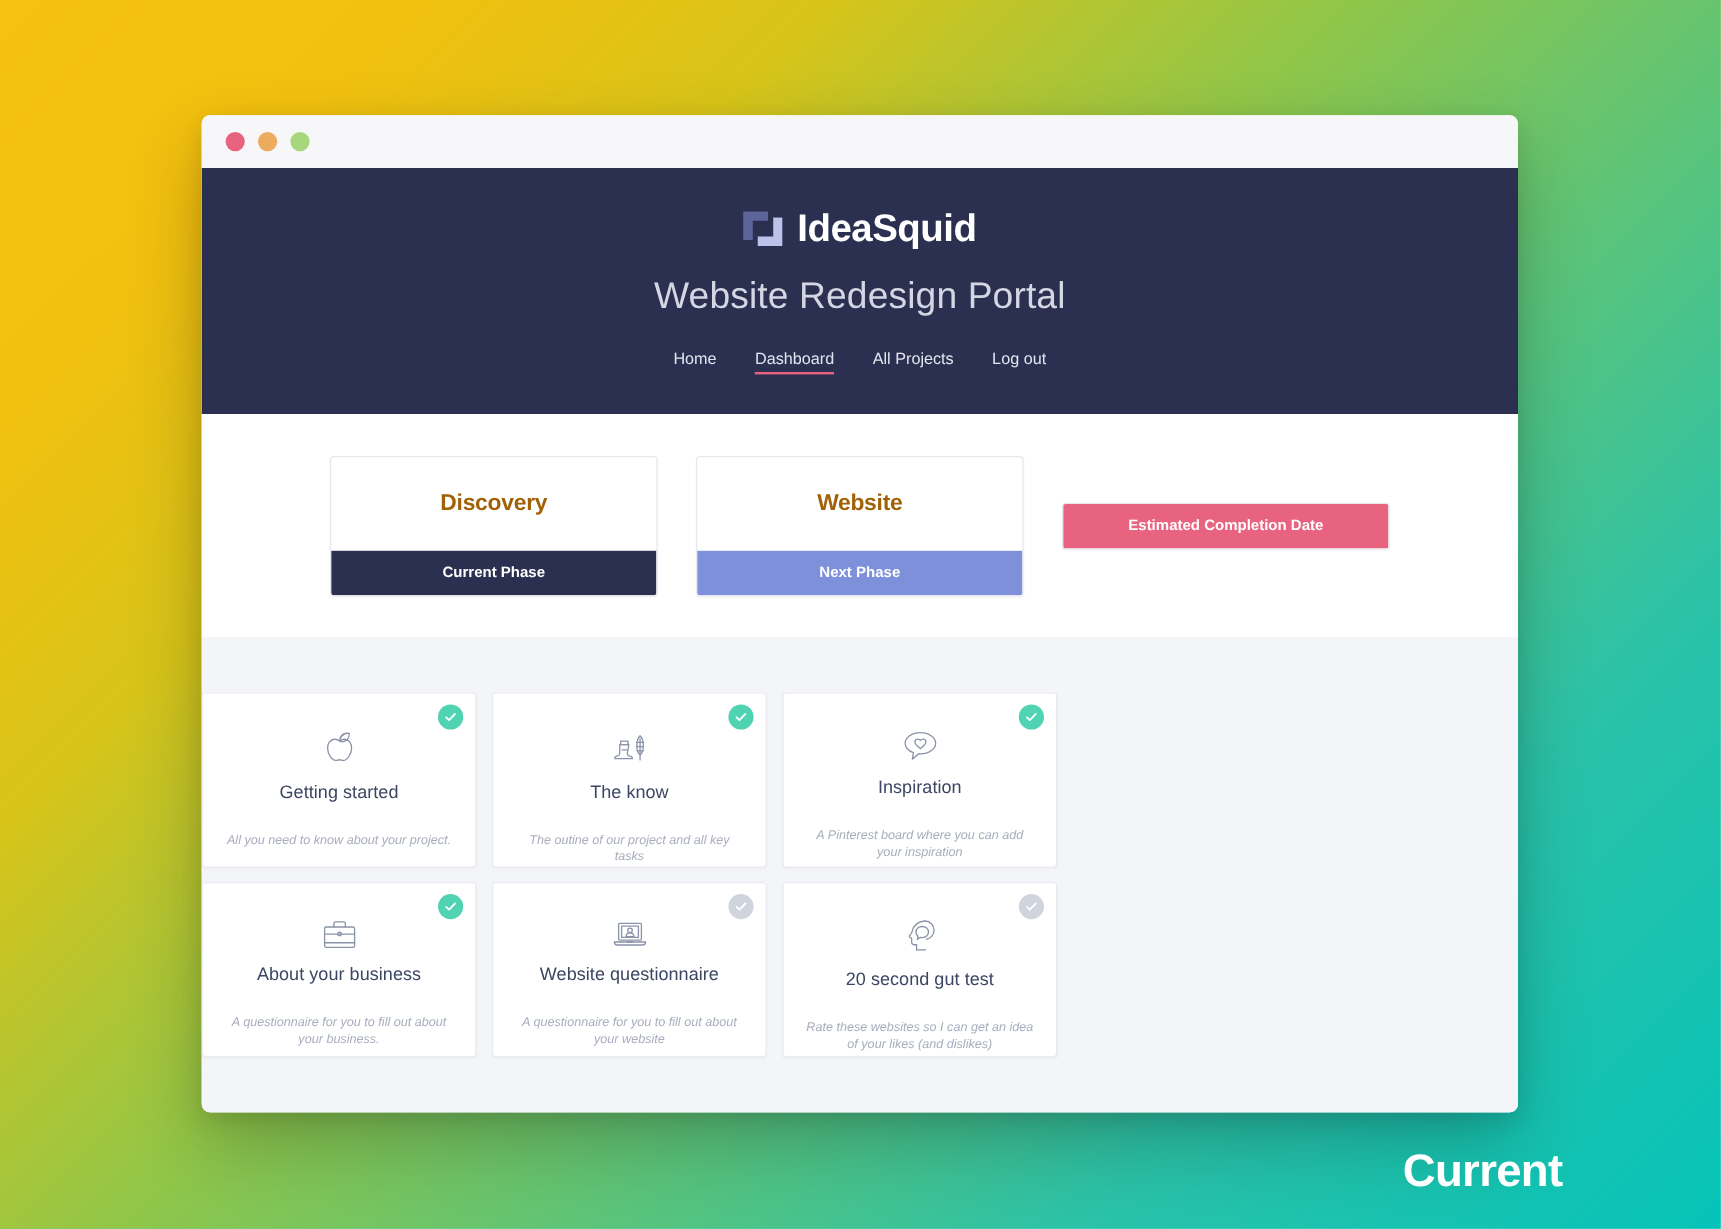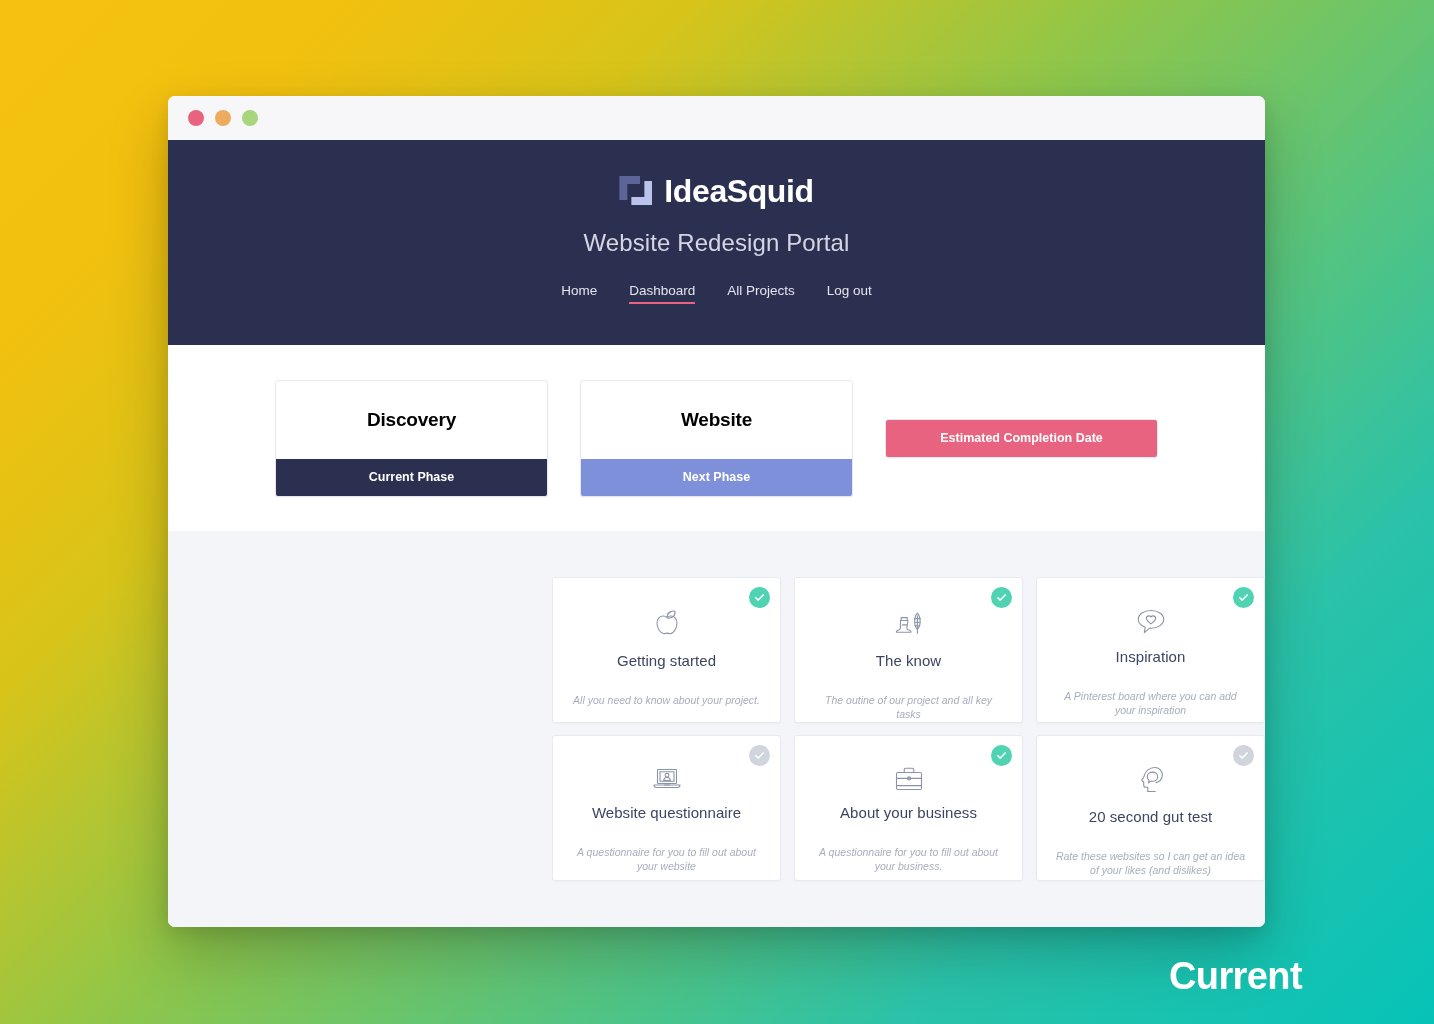--- a/index.html
+++ b/index.html
@@ -60,21 +60,20 @@
     background: #2b3050;
     flex: 0 0 205px;
     display: flex;
     flex-direction: column;
     align-items: center;
     justify-content: flex-start;
     padding-top: 34px;
   }
   .logo-row {
     display: flex;
-    align-items: center;
     gap: 12px;
   }
   .logo-mark {
     width: 33px;
     height: 33px;
     position: relative;
     flex: 0 0 33px;
   }
   .logo-mark .piece-a {
     position: absolute;
@@ -93,21 +92,21 @@
   .logo-text {
     color: #ffffff;
     font-size: 32px;
     font-weight: bold;
     letter-spacing: -0.4px;
     line-height: 1;
   }
   .portal-title {
     margin-top: 22px;
     color: #d4d6e4;
-    font-size: 24px;
+    font-size: 31px;
     font-weight: 300;
     letter-spacing: 0.1px;
   }
   .nav {
     margin-top: 26px;
     display: flex;
     align-items: center;
     gap: 32px;
   }
   .nav a {
@@ -137,21 +136,21 @@
     border-radius: 3px;
     overflow: hidden;
     background: #fff;
     box-shadow: 0 1px 2px rgba(0,0,0,0.04);
   }
   .phase-card .value {
     height: 78px;
     display: flex;
     align-items: center;
     justify-content: center;
-    color: #000000;
+    color: #a16207;
     font-size: 19px;
     font-weight: bold;
     letter-spacing: -0.2px;
   }
   .phase-card .band {
     height: 37px;
     display: flex;
     align-items: center;
     justify-content: center;
     color: #ffffff;
@@ -161,21 +160,21 @@
   .band.current { background: #2b3050; }
   .band.next    { background: #7e90d9; }
   .band.due     { background: #e8637f; }
 
   
   .content {
     background: #f4f5f9;
     flex: 1 1 auto;
     display: flex;
     align-items: flex-start;
-    justify-content: flex-end;
+    justify-content: flex-start;
     padding-top: 46px;
   }
   .grid {
     display: grid;
     grid-template-columns: repeat(3, 229px);
     grid-auto-rows: 146px;
     gap: 12px 13px;
   }
   .task-card {
     position: relative;
@@ -343,59 +342,59 @@
           <svg width="36" height="34" viewBox="0 0 36 34" fill="none" stroke="currentColor" stroke-width="1.1" stroke-linecap="round" stroke-linejoin="round">
             <path d="M18 6.5c-7 0-12.7 3.9-12.7 8.8 0 3.4 2.8 6.4 6.9 7.9l-.9 5.4 5.4-4.5c.4 0 .8.1 1.3.1 7 0 12.7-4 12.7-8.9S25 6.5 18 6.5z"></path>
             <path d="M18 19.9c-1.9-1.6-4.6-3.4-4.6-5.5 0-1.4 1.1-2.5 2.5-2.5 1 0 1.7.5 2.1 1.2.4-.7 1.1-1.2 2.1-1.2 1.4 0 2.5 1.1 2.5 2.5 0 2.1-2.7 3.9-4.6 5.5z"></path>
           </svg>
         </span>
         <div class="task-title">Inspiration</div>
         <div class="task-desc">A Pinterest board where you can add your inspiration</div>
       </div>
 
       <div class="task-card">
+        <span class="badge done">
+          <svg width="11" height="11" viewBox="0 0 12 12" aria-hidden="true">
+            <path d="M2 6.3 L4.6 8.8 L10 3.2" fill="none" stroke="#ffffff" stroke-width="1.7" stroke-linecap="round" stroke-linejoin="round"></path>
+          </svg>
+        </span>
+        <span class="task-icon">
+          <svg width="38" height="32" viewBox="0 0 38 32" fill="none" stroke="currentColor" stroke-width="1.1" stroke-linecap="round" stroke-linejoin="round">
+            <rect x="6.5" y="10.5" width="25" height="17" rx="1.4"></rect>
+            <path d="M14.2 10.5V7.8c0-.9.7-1.6 1.6-1.6h6.4c.9 0 1.6.7 1.6 1.6v2.7"></path>
+            <path d="M6.5 16.4h25"></path>
+            <circle cx="19" cy="16.4" r="1.5"></circle>
+            <path d="M6.5 23.6h25"></path>
+          </svg>
+        </span>
+        <div class="task-title">About your business</div>
+        <div class="task-desc">A questionnaire for you to fill out about your business.</div>
+      </div>
+
+      <div class="task-card">
         <span class="badge todo">
           <svg width="11" height="11" viewBox="0 0 12 12" aria-hidden="true">
             <path d="M2 6.3 L4.6 8.8 L10 3.2" fill="none" stroke="#ffffff" stroke-width="1.7" stroke-linecap="round" stroke-linejoin="round"></path>
           </svg>
         </span>
         <span class="task-icon">
           <svg width="38" height="32" viewBox="0 0 38 32" fill="none" stroke="currentColor" stroke-width="1.1" stroke-linecap="round" stroke-linejoin="round">
             <rect x="9.5" y="7.5" width="19" height="14" rx="0.8"></rect>
             <rect x="12" y="9.8" width="14" height="9.4"></rect>
             <circle cx="19" cy="13.3" r="1.9"></circle>
             <path d="M15.6 18.5c.4-2 1.8-3.2 3.4-3.2s3 1.2 3.4 3.2z"></path>
             <path d="M6 23h26c0 1.4-1.1 2.5-2.5 2.5h-21C7.1 25.5 6 24.4 6 23z"></path>
             <path d="M16.6 23h4.8"></path>
           </svg>
         </span>
         <div class="task-title">Website questionnaire</div>
         <div class="task-desc">A questionnaire for you to fill out about your website</div>
       </div>
 
       <div class="task-card">
-        <span class="badge done">
-          <svg width="11" height="11" viewBox="0 0 12 12" aria-hidden="true">
-            <path d="M2 6.3 L4.6 8.8 L10 3.2" fill="none" stroke="#ffffff" stroke-width="1.7" stroke-linecap="round" stroke-linejoin="round"></path>
-          </svg>
-        </span>
-        <span class="task-icon">
-          <svg width="38" height="32" viewBox="0 0 38 32" fill="none" stroke="currentColor" stroke-width="1.1" stroke-linecap="round" stroke-linejoin="round">
-            <rect x="6.5" y="10.5" width="25" height="17" rx="1.4"></rect>
-            <path d="M14.2 10.5V7.8c0-.9.7-1.6 1.6-1.6h6.4c.9 0 1.6.7 1.6 1.6v2.7"></path>
-            <path d="M6.5 16.4h25"></path>
-            <circle cx="19" cy="16.4" r="1.5"></circle>
-            <path d="M6.5 23.6h25"></path>
-          </svg>
-        </span>
-        <div class="task-title">About your business</div>
-        <div class="task-desc">A questionnaire for you to fill out about your business.</div>
-      </div>
-
-      <div class="task-card">
         <span class="badge todo">
           <svg width="11" height="11" viewBox="0 0 12 12" aria-hidden="true">
             <path d="M2 6.3 L4.6 8.8 L10 3.2" fill="none" stroke="#ffffff" stroke-width="1.7" stroke-linecap="round" stroke-linejoin="round"></path>
           </svg>
         </span>
         <span class="task-icon">
           <svg width="34" height="36" viewBox="0 0 34 36" fill="none" stroke="currentColor" stroke-width="1.1" stroke-linecap="round" stroke-linejoin="round">
             <path d="M20.8 5.5c-5.2 0-9.6 3.6-10.6 8.4-.3 1.6-1.1 2.5-2 3.4-.6.6-.6 1.1-.1 1.5l1.6 1.2v3.3c0 1.1.9 2 2 2h2.1v4.2"></path>
             <path d="M13.8 29.5h7.5"></path>
             <path d="M20.8 5.5c4.2 0 7.6 3.4 7.6 7.6 0 3.8-2.8 7-6.4 7.5"></path>

